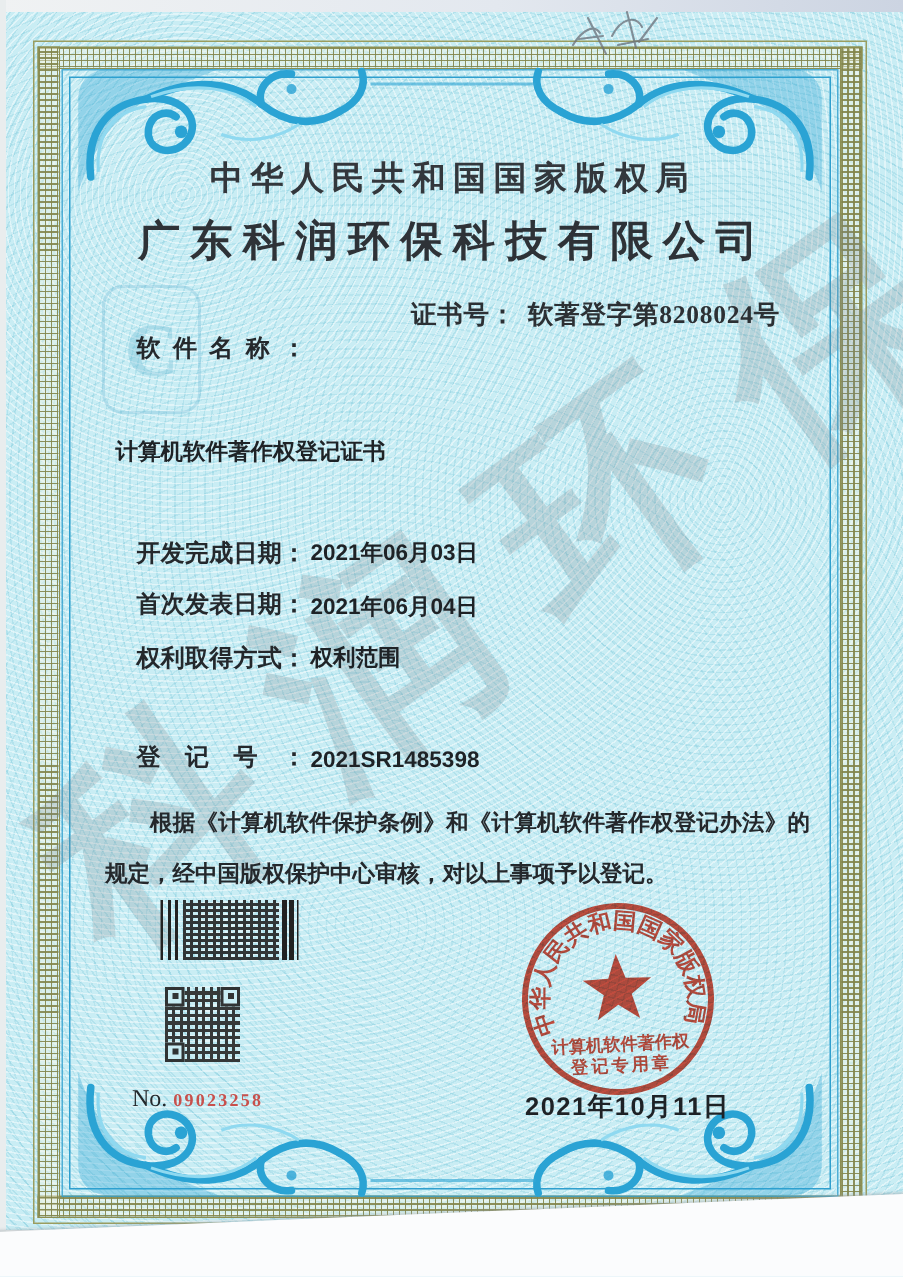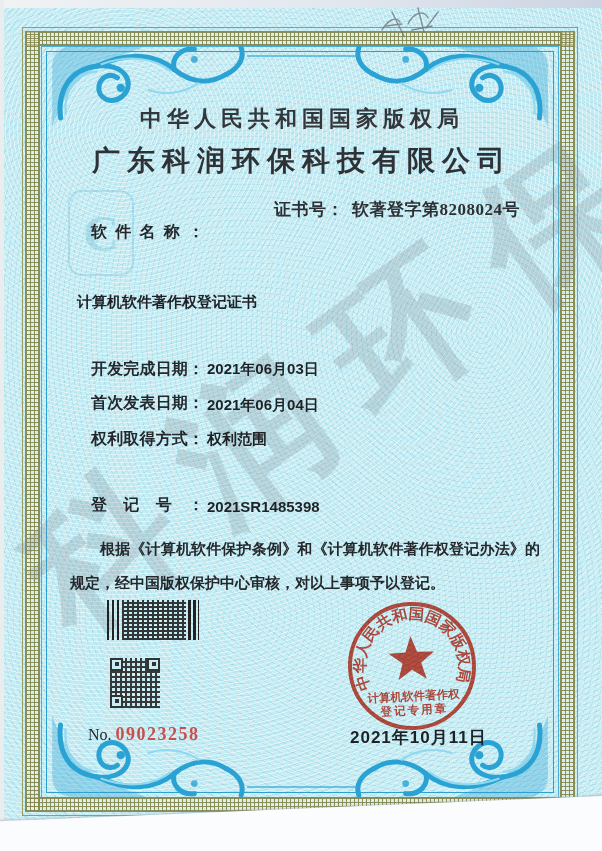--- a/index.html
+++ b/index.html
@@ -80,21 +80,21 @@
   .qr{position:absolute;left:108px;top:650px;width:50px;height:50px;opacity:.92;
     background-image:
       repeating-linear-gradient(0deg,#2a2a2a 0 2px,rgba(0,0,0,0) 2px 5px),
       repeating-linear-gradient(90deg,#2a2a2a 0 2px,rgba(0,0,0,0) 2px 5px);}
   .finder{position:absolute;width:13px;height:13px;border:2.5px solid #242424;
     background:#c9edf4;box-sizing:border-box;}
   .f-tl{left:0;top:0;}.f-tr{right:0;top:0;}.f-bl{left:0;bottom:0;}
   .finder i{display:block;width:4px;height:4px;background:#242424;margin:2px auto;}
 
   .serial{position:absolute;left:86px;top:716px;font-size:16px;color:#24282c;}
-  .serial .num{color:#c7504c;font-size:18px;letter-spacing:1.5px;font-weight:bold;}
+  .serial .num{color:#c7504c;font-size:12px;letter-spacing:1.5px;font-weight:bold;}
 
   .seal{position:absolute;left:340px;top:588px;width:140px;height:140px;
     mix-blend-mode:multiply;opacity:.93;transform:rotate(-3deg);}
   .issue-date{position:absolute;left:348px;top:718px;font-size:17px;font-weight:bold;
     color:#1e2226;font-family:"Liberation Sans",sans-serif;letter-spacing:1px;}
 
   .scan-bottom{position:absolute;left:-20px;top:822px;width:720px;height:140px;
     background:#fbfcfd;transform:rotate(-2.4deg);transform-origin:0 0;
     box-shadow:0 -1px 2px rgba(150,160,165,.5);z-index:20;}
   .scribble{position:absolute;left:374px;top:0px;z-index:30;opacity:.75;}

